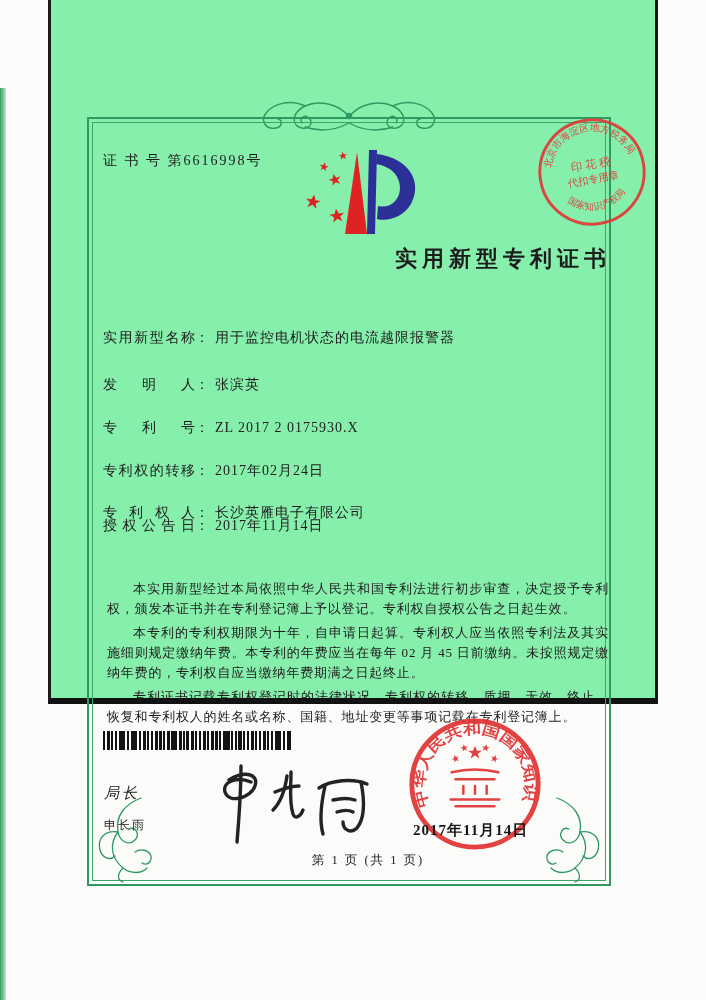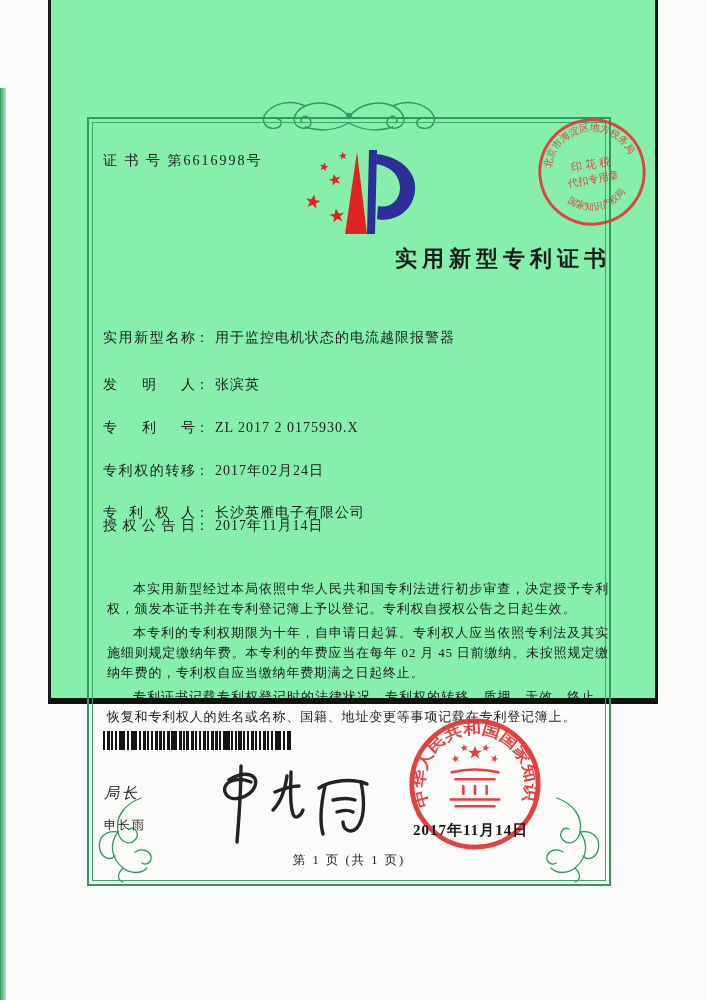--- a/index.html
+++ b/index.html
@@ -40,21 +40,21 @@
       repeating-linear-gradient(90deg,transparent 0 5px,#141414 5px 7px,transparent 7px 13px);
   }
   .director-title{position:absolute;left:53px;top:784px;font-size:15px;letter-spacing:3px;font-style:italic;}
   .director-name{position:absolute;left:53px;top:817px;font-size:12px;letter-spacing:2px;}
   .signature{position:absolute;left:150px;top:758px;width:185px;height:92px;}
   .seal{position:absolute;left:356px;top:716px;width:136px;height:136px;opacity:.93;}
   .seal-date{position:absolute;left:362px;top:821px;font-size:15px;font-weight:700;
     letter-spacing:1px;color:#161616;z-index:5;}
   .tax-stamp{position:absolute;left:482px;top:112px;width:118px;height:120px;opacity:.9;}
   .footer{position:absolute;left:36px;top:852px;width:524px;text-align:center;
-    font-size:12.5px;letter-spacing:2px;}
+    font-size:12.5px;letter-spacing:2px;padding-left:19px;}
   .ornament-top{position:absolute;left:193px;top:95px;width:210px;height:46px;}
   .corner-bl{position:absolute;left:40px;top:792px;width:64px;height:92px;}
   .corner-br{position:absolute;left:492px;top:792px;width:64px;height:92px;transform:scaleX(-1);}
   svg text{font-family:"Liberation Serif","DejaVu Serif",serif;}
 </style>
 </head>
 <body>
 
 <div class="side-strip"></div>
 

